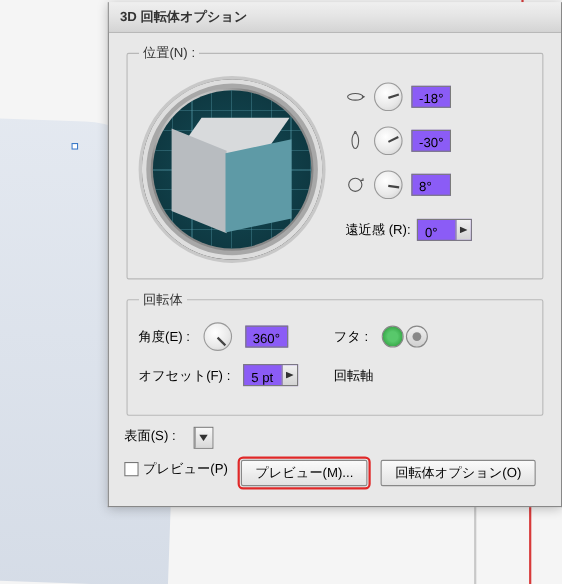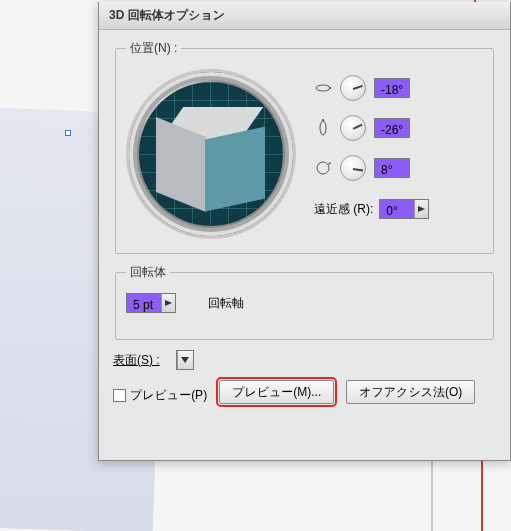--- a/index.html
+++ b/index.html
@@ -70,23 +70,23 @@
   .spin svg{width:7px;height:6px;}
 
   .perspective-row { display:flex; align-items:center; gap:6px; margin-top:4px;}
 
   .revolve-group .row { margin-bottom:12px;}
   .cap-icons { display:flex; gap:2px;}
   .cap-btn { width:20px; height:20px; border:1px solid #888; border-radius:10px; background:linear-gradient(#f0f0f0,#d0d0d0); display:flex; align-items:center; justify-content:center;}
   .cap-btn.on { background: radial-gradient(circle,#58c86b 35%, #2a9a3a 90%);}
   .cap-btn.off::after{content:""; width:8px;height:8px;border-radius:50%;background:#888;}
 
-  .surface-row { display:flex; align-items:center; gap:16px;text-decoration:underline;}
-
-  .bottom-row { display:flex; align-items:flex-end; gap:12px;}
+  .surface-row { display:flex; gap:16px;}
+
+  .bottom-row { display:flex; align-items:flex-start; gap:12px;}
   .checkbox-row { display:flex; align-items:center; gap:4px;}
   .chk { width:13px; height:13px; border:1px solid #777; background:#fff;}
   .btn { height:24px; padding:0 12px; border:1px solid #888; background:linear-gradient(#fafafa,#e2e2e2); display:inline-flex; align-items:center; border-radius:2px;}
   .btn.highlighted { outline:2px solid #e02828; outline-offset:1px;}
 </style>
 </head>
 <body>
 
 <div class="canvas-shape"></div>
 <div class="canvas-anchor"></div>
@@ -136,21 +136,21 @@
           </div>
           <div class="angle-row">
             <span class="axis-icon">
                 <svg viewBox="0 0 18 18">
                   <ellipse cx="9" cy="9" rx="3" ry="7" fill="none" stroke="#555"></ellipse>
                   <path d="M8 2 l1 -2 l1 2" fill="none" stroke="#555"></path>
                 </svg>
               </span>
             <span class="dial d2"></span>
             <span class="num-input">
-              <span class="val">-26°</span>
+              <span class="val">-30°</span>
             </span>
           </div>
           <div class="angle-row">
             <span class="axis-icon">
                 <svg viewBox="0 0 18 18">
                   <circle cx="9" cy="9" r="6" fill="none" stroke="#555"></circle>
                   <path d="M14 5 l2 0 l0 -2" fill="none" stroke="#555"></path>
                 </svg>
               </span>
             <span class="dial d3"></span>
@@ -169,20 +169,34 @@
                 </span>
             </span>
           </div>
         </div>
       </div>
     </fieldset>
 
     <fieldset class="revolve-group">
       <legend>回転体</legend>
       <div class="row">
+        <span>角度(E) :</span>
+        <span class="dial d4"></span>
+        <span class="num-input">
+          <span class="val">360°</span>
+        </span>
+        <span style="width:18px"></span>
+        <span>フタ :</span>
+        <span class="cap-icons">
+          <span class="cap-btn on"></span>
+          <span class="cap-btn off"></span>
+        </span>
+      </div>
+      <div class="row">
+        <span>オフセット(F) :</span>
         <span class="num-input">
           <span class="val">5 pt</span>
           <span class="spin">
               <svg viewBox="0 0 7 6">
                 <path d="M0 0 L7 3 L0 6 Z" fill="#333"></path>
               </svg>
             </span>
         </span>
         <span style="width:8px"></span>
         <span>回転軸</span>
@@ -202,18 +216,18 @@
 
     <div class="bottom-row">
       <span class="checkbox-row">
         <span class="chk"></span>
         <span>プレビュー(P)</span>
       </span>
       <span class="btn highlighted">
         <span>プレビュー(M)...</span>
       </span>
       <span class="btn">
-        <span>オフアクシス法(O)</span>
+        <span>回転体オプション(O)</span>
       </span>
     </div>
 
   </div>
 </div>
 
 </body></html>

